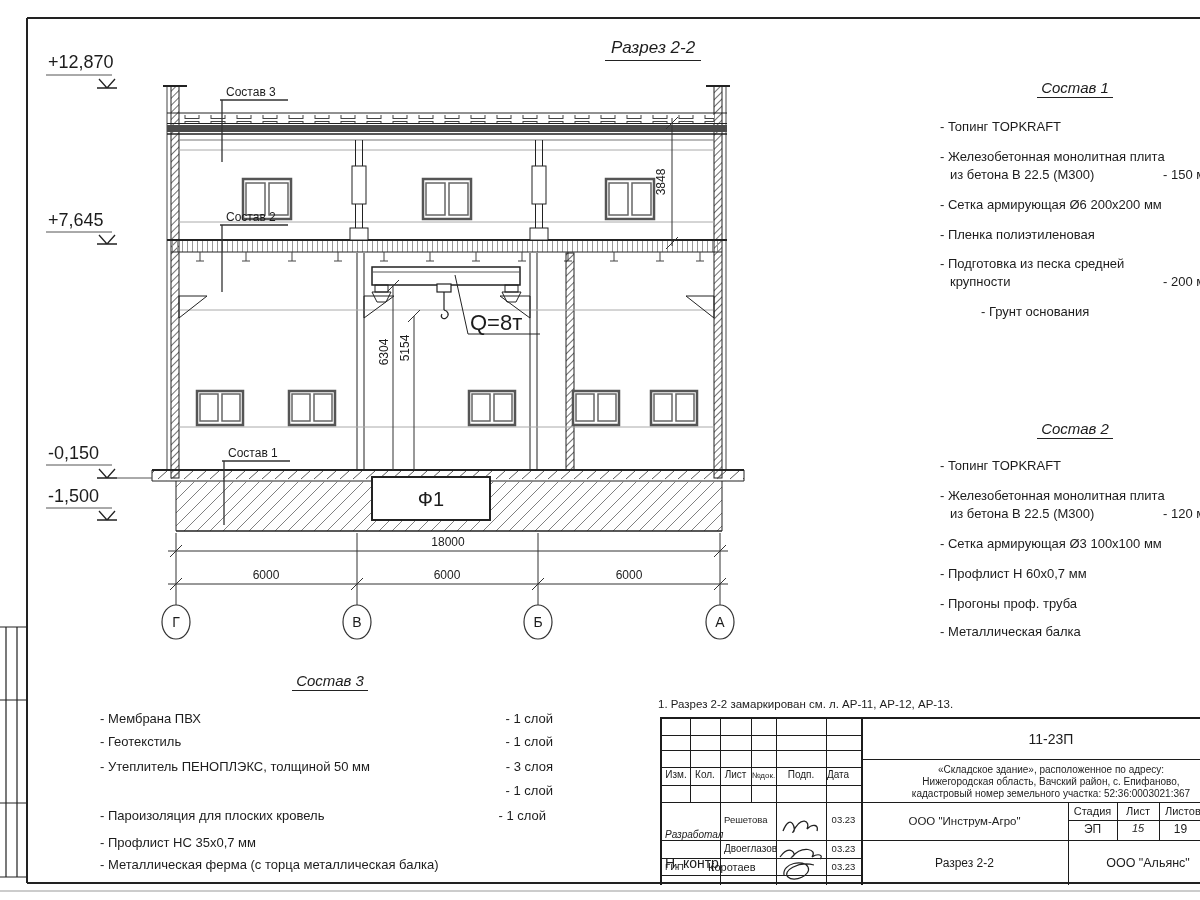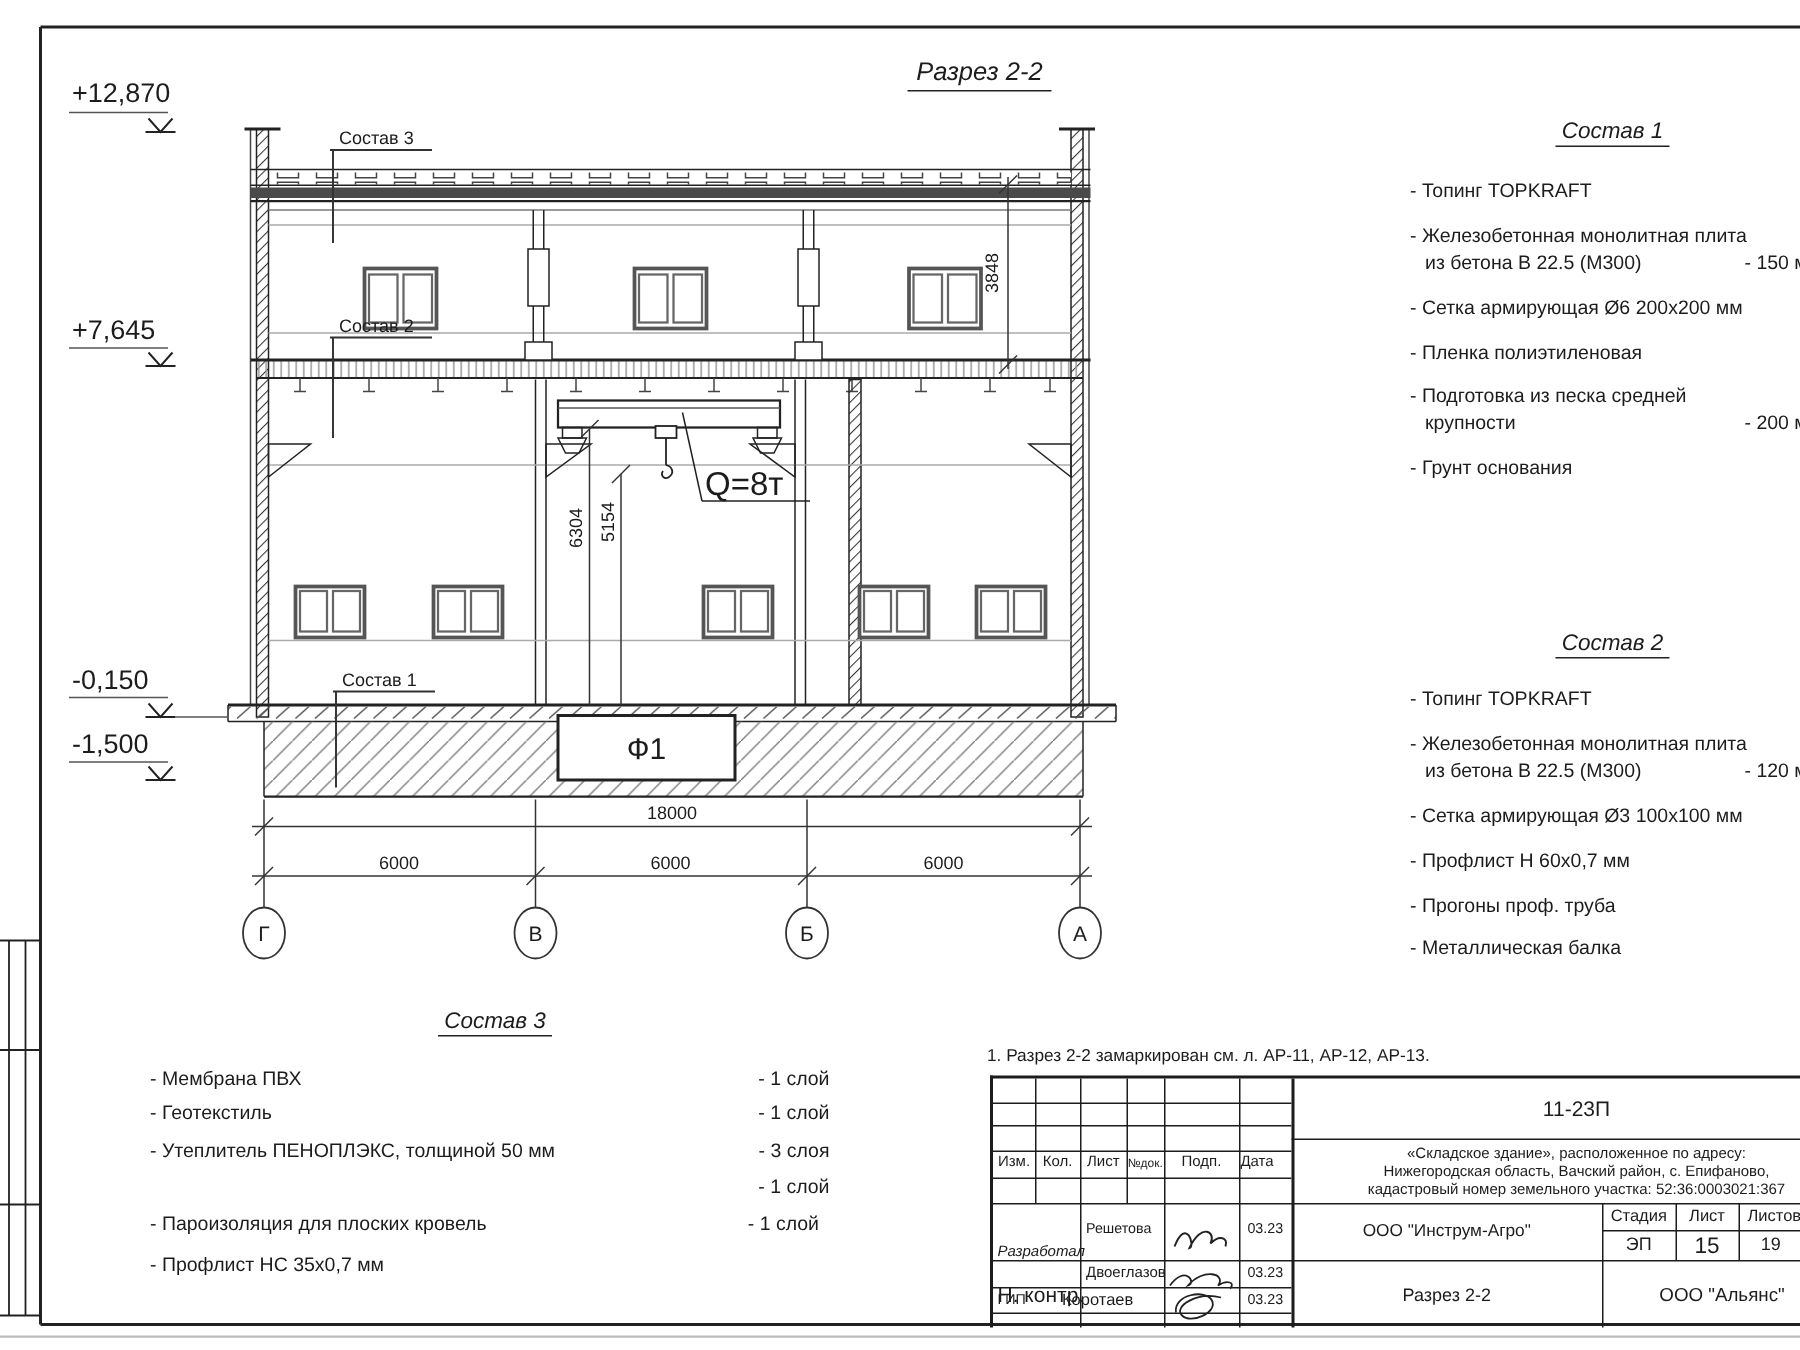--- a/index.html
+++ b/index.html
@@ -276,21 +276,21 @@
     <div class="bt" style="top:0;"><span>Состав 1</span></div>
     <div class="it" style="top:40px;">- Топинг TOPKRAFT</div>
     <div class="it" style="top:70px;">- Железобетонная  монолитная плита</div>
     <div class="it" style="top:88px;left:10px;">из бетона  В 22.5 (М300)</div>
     <div class="val" style="top:88px;left:223px;">- 150 мм</div>
     <div class="it" style="top:118px;">- Сетка армирующая Ø6 200х200 мм</div>
     <div class="it" style="top:148px;">- Пленка полиэтиленовая</div>
     <div class="it" style="top:177px;">- Подготовка из песка средней</div>
     <div class="it" style="top:195px;left:10px;">крупности</div>
     <div class="val" style="top:195px;left:223px;">- 200 мм</div>
-    <div class="it" style="top:225px;">- Грунт основания</div>
+    <div class="it" style="top:225px;margin-left:41px;">- Грунт основания</div>
   </div>
 
   <div class="blk" style="left:940px;top:420px;width:270px;height:230px;">
     <div class="bt" style="top:0;"><span>Состав 2</span></div>
     <div class="it" style="top:38px;">- Топинг TOPKRAFT</div>
     <div class="it" style="top:68px;">- Железобетонная  монолитная плита</div>
     <div class="it" style="top:86px;left:10px;">из бетона  В 22.5 (М300)</div>
     <div class="val" style="top:86px;left:223px;">- 120 мм</div>
     <div class="it" style="top:116px;">- Сетка армирующая Ø3 100х100 мм</div>
     <div class="it" style="top:146px;">- Профлист Н 60х0,7 мм</div>
@@ -303,20 +303,21 @@
     <div class="it" style="top:39px;">- Мембрана ПВХ</div>
     <div class="val v-r" style="top:39px;right:7px;">- 1 слой</div>
     <div class="it" style="top:62px;">- Геотекстиль</div>
     <div class="val v-r" style="top:62px;right:7px;">- 1 слой</div>
     <div class="it" style="top:87px;">- Утеплитель ПЕНОПЛЭКС, толщиной 50 мм</div>
     <div class="val v-r" style="top:87px;right:7px;">- 3 слоя</div>
     <div class="val v-r" style="top:111px;right:7px;">- 1 слой</div>
     <div class="it" style="top:136px;">- Пароизоляция для плоских кровель</div>
     <div class="val v-r" style="top:136px;right:14px;">- 1 слой</div>
     <div class="it" style="top:163px;">- Профлист НС 35х0,7 мм</div>
+    <div class="it" style="top:185px;">- Металлическая ферма (с торца металлическая балка)</div>
   </div>
 
   <div class="note" style="left:658px;top:698px;">1. Разрез 2-2 замаркирован см. л. АР-11, АР-12, АР-13.</div>
 
   <div class="tb">
 
     <div class="hl" style="left:0;top:16px;width:199px;"></div>
     <div class="hl" style="left:0;top:31px;width:199px;"></div>
     <div class="hl" style="left:0;top:48px;width:199px;"></div>
     <div class="hl" style="left:0;top:66px;width:199px;"></div>
@@ -364,19 +365,19 @@
 
     <div class="t ctr" style="left:199px;top:12px;width:380px;font-size:14px;">11-23П</div>
     <div class="t ctr" style="left:199px;top:45px;width:380px;font-size:10px;">«Складское здание», расположенное по адресу:</div>
     <div class="t ctr" style="left:199px;top:57px;width:380px;font-size:10px;">Нижегородская область, Вачский район, с. Епифаново,</div>
     <div class="t ctr" style="left:199px;top:69px;width:380px;font-size:10px;">кадастровый номер земельного участка: 52:36:0003021:367</div>
     <div class="t ctr" style="left:199px;top:96px;width:207px;font-size:11.5px;">ООО "Инструм-Агро"</div>
     <div class="t ctr" style="left:406px;top:86px;width:49px;font-size:11px;">Стадия</div>
     <div class="t ctr" style="left:455px;top:86px;width:42px;font-size:11px;">Лист</div>
     <div class="t" style="left:503px;top:86px;width:60px;font-size:11px;">Листов</div>
     <div class="t ctr" style="left:406px;top:103px;width:49px;font-size:12px;">ЭП</div>
-    <div class="t ctr" style="left:455px;top:103px;width:42px;font-size:15px;">15</div>
+    <div class="t ctr" style="left:455px;top:103px;width:42px;font-size:11px;font-style:italic;">15</div>
     <div class="t ctr" style="left:497px;top:103px;width:43px;font-size:12px;">19</div>
     <div class="t ctr" style="left:199px;top:137px;width:207px;font-size:12px;">Разрез 2-2</div>
     <div class="t ctr" style="left:406px;top:137px;width:160px;font-size:12.5px;">ООО "Альянс"</div>
   </div>
 
 </div>
 
 </body></html>

